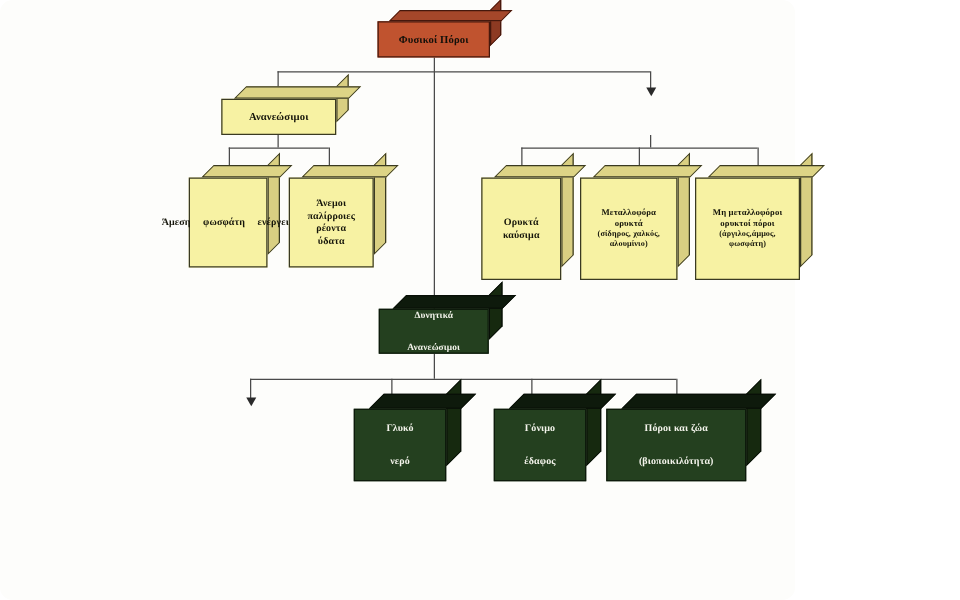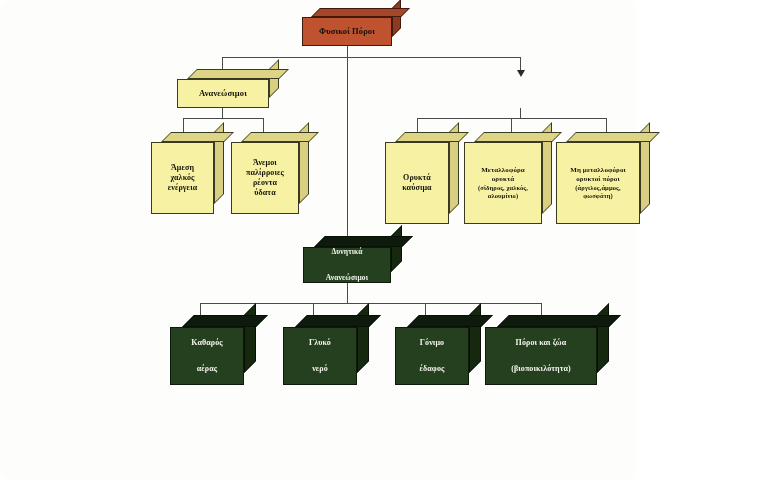--- a/index.html
+++ b/index.html
@@ -133,23 +133,23 @@
   <div class="conn v" style="left:417px; top:118px; height:16px;"></div>
   <div class="arrow" style="left:414px; top:133px;"></div>
   <div class="conn v" style="left:511px; top:118px; height:16px;"></div>
   <div class="arrow" style="left:508px; top:133px;"></div>
   <div class="conn v" style="left:606px; top:118px; height:16px;"></div>
   <div class="arrow" style="left:603px; top:133px;"></div>
 
   <div class="box yellow" style="left:151px; top:142px; width:63px; height:72px;">
     <div class="top" style="left:10px; top:-10px; width:63px; height:10px; transform:skewX(-45deg); transform-origin:bottom left;"></div>
     <div class="side" style="left:63px; top:-10px; width:10px; height:72px; transform:skewY(-45deg); transform-origin:top left;"></div>
-    <div class="face" style="top:0; width:63px; height:72px; font-size:8px; flex-direction:column;">
+    <div class="face" style="top:0; width:63px; height:72px; font-size:8px; flex-direction:row;">
       <span class="label">Άμεση</span>
-      <span class="label">χαλκός</span>
+      <span class="label">φωσφάτη</span>
       <span class="label">ενέργεια</span>
     </div>
   </div>
 
   <div class="box yellow" style="left:231px; top:142px; width:68px; height:72px;">
     <div class="top" style="left:10px; top:-10px; width:68px; height:10px; transform:skewX(-45deg); transform-origin:bottom left;"></div>
     <div class="side" style="left:68px; top:-10px; width:10px; height:72px; transform:skewY(-45deg); transform-origin:top left;"></div>
     <div class="face" style="top:0; width:68px; height:72px; font-size:8px; flex-direction:column;">
       <span class="label">Άνεμοι</span>
       <span class="label">παλίρροιες</span>
@@ -202,28 +202,20 @@
   <div class="conn h" style="left:200px; top:303px; width:341px;"></div>
   <div class="conn v" style="left:200px; top:303px; height:16px;"></div>
   <div class="arrow" style="left:197px; top:318px;"></div>
   <div class="conn v" style="left:313px; top:303px; height:16px;"></div>
   <div class="arrow" style="left:310px; top:318px;"></div>
   <div class="conn v" style="left:425px; top:303px; height:16px;"></div>
   <div class="arrow" style="left:422px; top:318px;"></div>
   <div class="conn v" style="left:541px; top:303px; height:16px;"></div>
   <div class="arrow" style="left:538px; top:318px;"></div>
 
-  <div class="box green" style="left:170px; top:327px; width:74px; height:58px;">
-    <div class="top" style="left:12px; top:-12px; width:74px; height:12px; transform:skewX(-45deg); transform-origin:bottom left;"></div>
-    <div class="side" style="left:74px; top:-12px; width:12px; height:58px; transform:skewY(-45deg); transform-origin:top left;"></div>
-    <div class="face" style="top:0; width:74px; height:58px; font-size:8px; flex-direction:column;">
-      <span class="label">Καθαρός</span>
-      <span class="label">αέρας</span>
-    </div>
-  </div>
 
   <div class="box green" style="left:395px; top:327px; width:74px; height:58px;">
     <div class="top" style="left:12px; top:-12px; width:74px; height:12px; transform:skewX(-45deg); transform-origin:bottom left;"></div>
     <div class="side" style="left:74px; top:-12px; width:12px; height:58px; transform:skewY(-45deg); transform-origin:top left;"></div>
     <div class="face" style="top:0; width:74px; height:58px; font-size:8px; flex-direction:column;">
       <span class="label">Γόνιμο</span>
       <span class="label">έδαφος</span>
     </div>
   </div>
 

